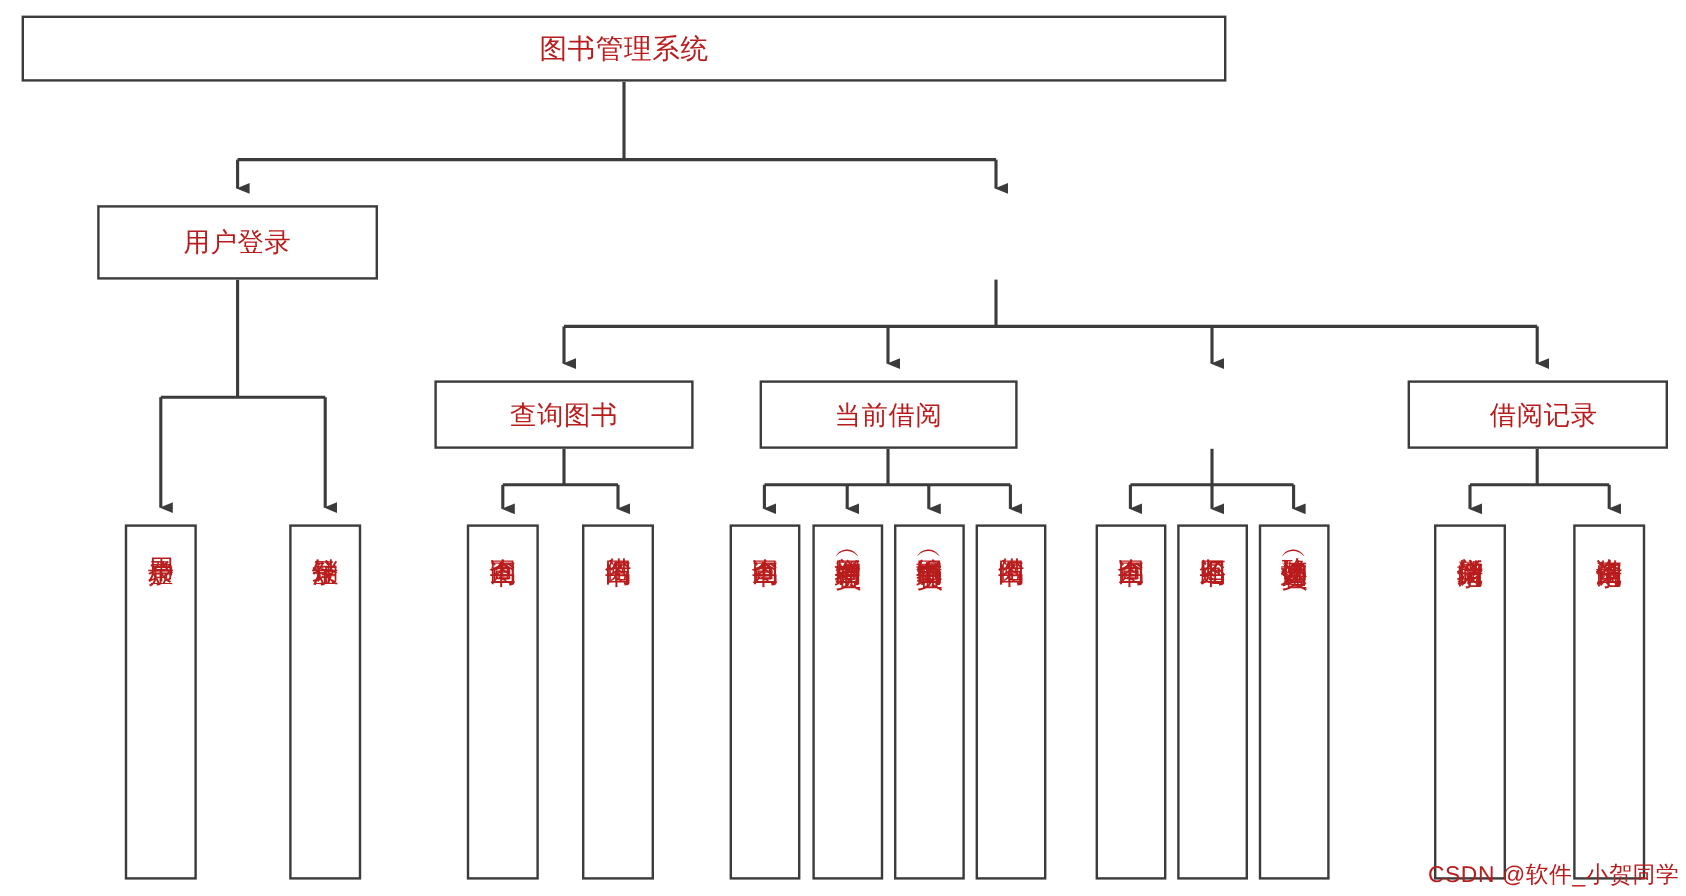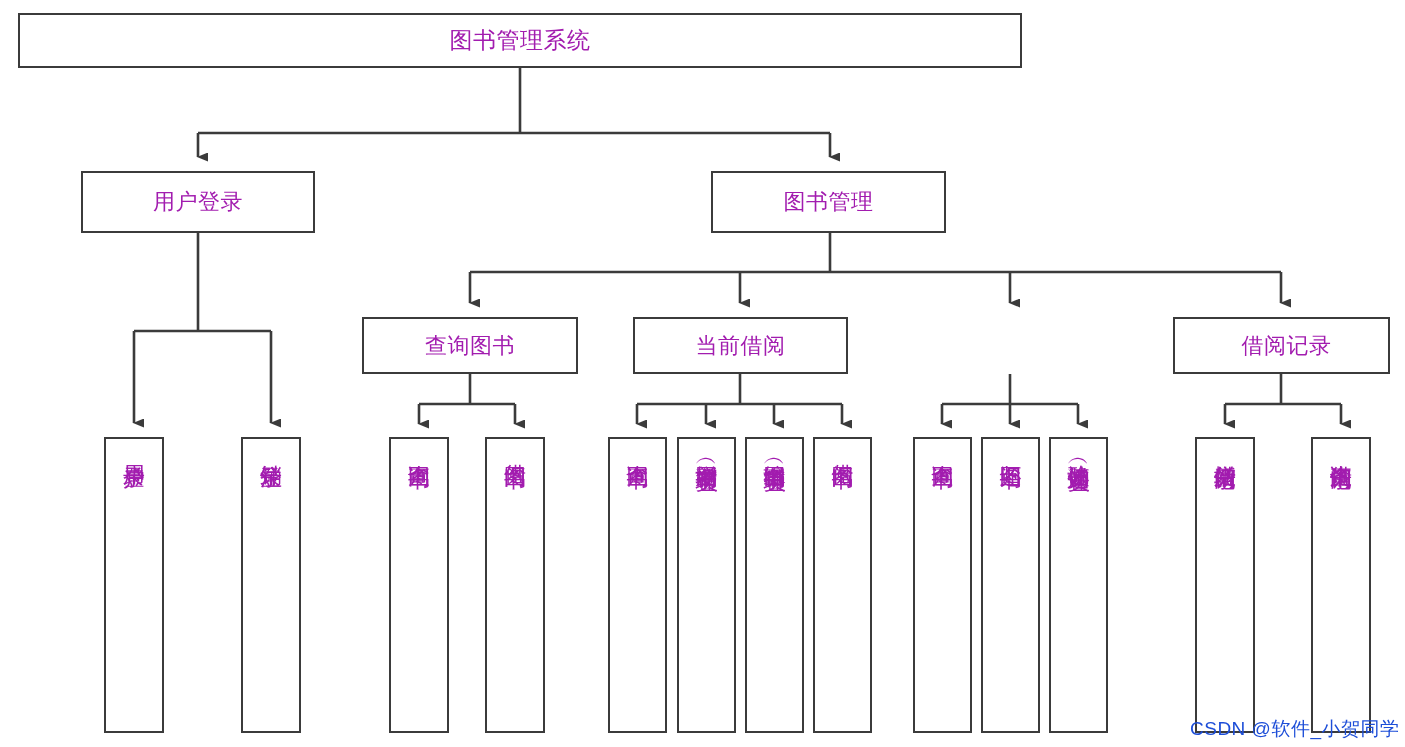--- a/index.html
+++ b/index.html
@@ -32,21 +32,21 @@
     border: 2px solid #3b3b3b;
     display: flex;
     align-items: center;
     justify-content: center;
     color: #3a3a3a;
   }
   .node .label {
     display: block;
     text-align: center;
     line-height: 1.16;
-    color: #a21caf;
+    color: #b91c1c;
   }
   .node.horizontal .label {
     writing-mode: horizontal-tb;
     font-size: 22px;
     letter-spacing: 0.5px;
   }
   .node.vertical {
     align-items: flex-start;
     justify-content: center;
     padding-top: 8px;
@@ -123,23 +123,20 @@
     </g>
   </svg>
 
   <div class="node horizontal root" style="left: 18px; top: 13px; width: 1004px; height: 55px; border-color: rgb(59, 59, 59); background: rgb(255, 255, 255); color: rgb(64, 64, 64);">
     <span class="label">图书管理系统</span>
   </div>
 
   <div class="node horizontal" style="left: 81px; top: 171px; width: 234px; height: 62px; border-color: rgb(59, 59, 59); background: rgb(255, 255, 255); color: rgb(64, 64, 64);">
     <span class="label">用户登录</span>
   </div>
-  <div class="node horizontal" style="left: 711px; top: 171px; width: 235px; height: 62px; border-color: rgb(59, 59, 59); background: rgb(255, 255, 255); color: rgb(64, 64, 64);">
-    <span class="label">图书管理</span>
-  </div>
 
   <div class="node horizontal" style="left: 362px; top: 317px; width: 216px; height: 57px; border-color: rgb(59, 59, 59); background: rgb(255, 255, 255); color: rgb(64, 64, 64);">
     <span class="label">查询图书</span>
   </div>
   <div class="node horizontal" style="left: 633px; top: 317px; width: 215px; height: 57px; border-color: rgb(59, 59, 59); background: rgb(255, 255, 255); color: rgb(64, 64, 64);">
     <span class="label">当前借阅</span>
   </div>
   <div class="node horizontal" style="left: 1173px; top: 317px; width: 217px; height: 57px; border-color: rgb(59, 59, 59); background: rgb(255, 255, 255); color: rgb(64, 64, 64); padding-left: 10px;">
     <span class="label">借阅记录</span>
   </div>
@@ -177,15 +174,15 @@
   <div class="node vertical" style="left: 1049px; top: 437px; width: 59px; height: 296px; border-color: rgb(59, 59, 59); background: rgb(255, 255, 255); color: rgb(64, 64, 64);">
     <span class="label">确认归还（管理员）</span>
   </div>
   <div class="node vertical" style="left: 1195px; top: 437px; width: 60px; height: 296px; border-color: rgb(59, 59, 59); background: rgb(255, 255, 255); color: rgb(64, 64, 64);">
     <span class="label">新增借阅记录</span>
   </div>
   <div class="node vertical" style="left: 1311px; top: 437px; width: 60px; height: 296px; border-color: rgb(59, 59, 59); background: rgb(255, 255, 255); color: rgb(64, 64, 64);">
     <span class="label">查询借阅记录</span>
   </div>
 
-  <div class="watermark" style="left: 1190px; top: 716px; color: #1d4ed8;">CSDN @软件_小贺同学</div>
+  <div class="watermark" style="left: 1190px; top: 716px; color: #b91c1c;">CSDN @软件_小贺同学</div>
 
 </div>
 
 </body></html>

